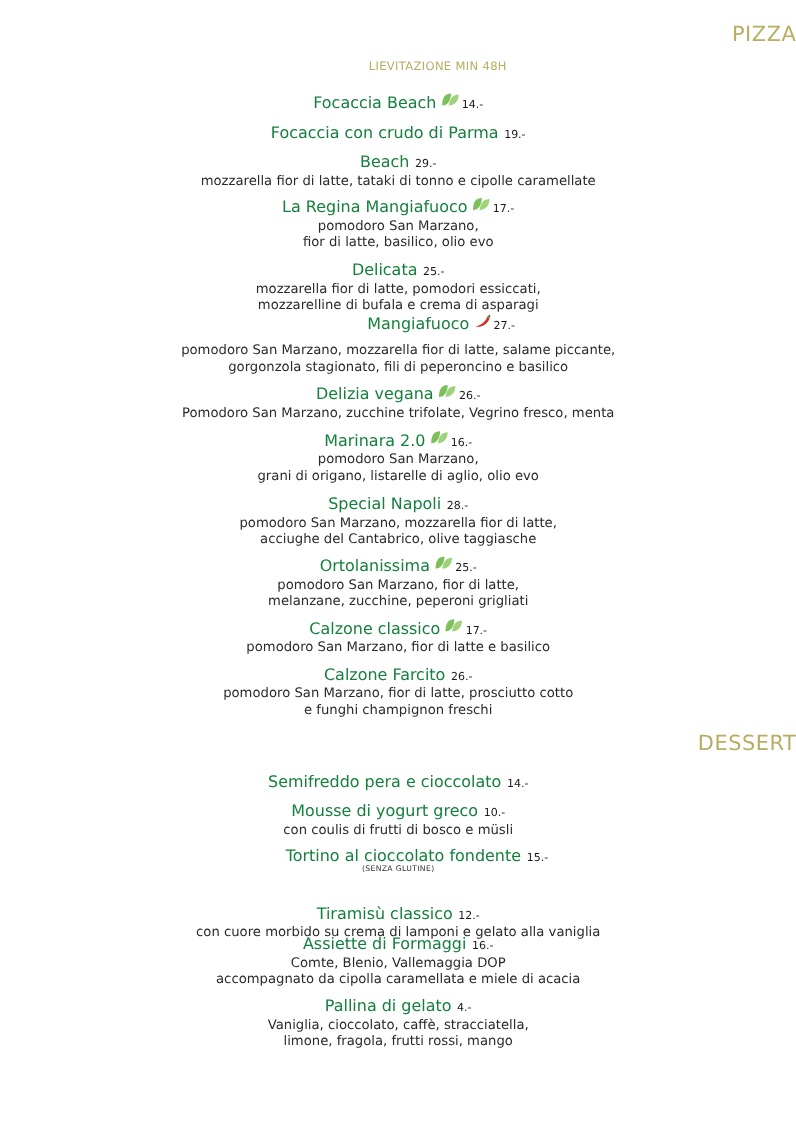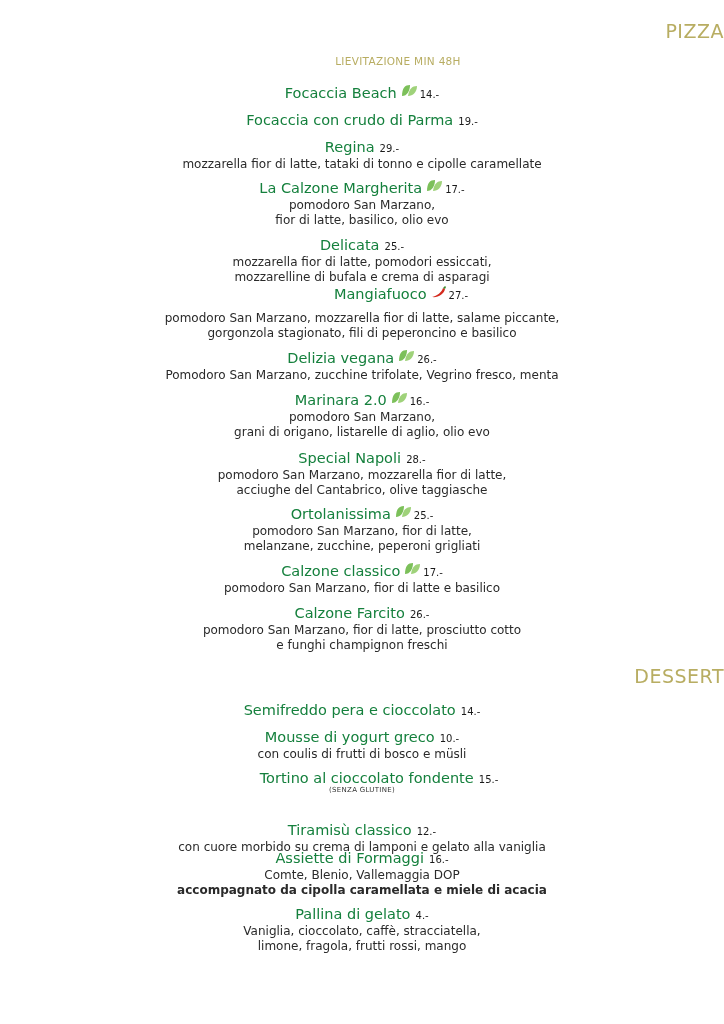--- a/index.html
+++ b/index.html
@@ -18,23 +18,23 @@
 <body>
 
 <div id="menu">
     <div class="line section-title" style="top: 20px;">PIZZA</div>
     <div class="line section-sub" style="top: 55px; margin-left: 36px;">LIEVITAZIONE MIN 48H</div>
     <div class="line" style="top: 83px;"><span class="item-name">Focaccia Beach</span><span class="icon"><svg width="17" height="13" viewBox="0 0 17 13">
           <path d="M1 12 C1 4 4 1 9 1 C9 7 6 12 1 12 Z" fill="#7cc05a"></path>
           <path d="M7 12 C8 5 11 2 16 2 C16 8 12 12 7 12 Z" fill="#9fd27a"></path>
         </svg></span><span class="price">14.-</span></div>
     <div class="line" style="top: 110px;"><span class="item-name">Focaccia con crudo di Parma</span> <span class="price">19.-</span></div>
-    <div class="line" style="top: 137px;"><span class="item-name">Regina</span> <span class="price">29.-</span></div>
+    <div class="line" style="top: 137px;"><span class="item-name">Beach</span> <span class="price">29.-</span></div>
     <div class="line desc" style="top: 157px;">mozzarella fior di latte, tataki di tonno e cipolle caramellate</div>
-    <div class="line" style="top: 178px;"><span class="item-name">La Calzone Margherita</span><span class="icon"><svg width="17" height="13" viewBox="0 0 17 13">
+    <div class="line" style="top: 178px;"><span class="item-name">La Regina Mangiafuoco</span><span class="icon"><svg width="17" height="13" viewBox="0 0 17 13">
           <path d="M1 12 C1 4 4 1 9 1 C9 7 6 12 1 12 Z" fill="#7cc05a"></path>
           <path d="M7 12 C8 5 11 2 16 2 C16 8 12 12 7 12 Z" fill="#9fd27a"></path>
         </svg></span><span class="price">17.-</span></div>
     <div class="line desc" style="top: 198px;">pomodoro San Marzano,</div>
     <div class="line desc" style="top: 213px;">fior di latte, basilico, olio evo</div>
     <div class="line" style="top: 235px;"><span class="item-name">Delicata</span> <span class="price">25.-</span></div>
     <div class="line desc" style="top: 255px;">mozzarella fior di latte, pomodori essiccati,</div>
     <div class="line desc" style="top: 270px;">mozzarelline di bufala e crema di asparagi</div>
     <div class="line" style="top: 284px; padding-left: 39px;"><span class="item-name">Mangiafuoco</span><span class="icon"><svg width="16" height="13" viewBox="0 0 16 13">
           <path d="M1 12 C6 11 11 7 12 3 L14 4 C13 9 7 13 1 12 Z" fill="#d42a1e"></path>
@@ -73,17 +73,17 @@
     <div class="line section-title" style="top: 665px;">DESSERT</div>
     <div class="line" style="top: 700px;"><span class="item-name">Semifreddo pera e cioccolato</span> <span class="price">14.-</span></div>
     <div class="line" style="top: 727px;"><span class="item-name">Mousse di yogurt greco</span> <span class="price">10.-</span></div>
     <div class="line desc" style="top: 747px;">con coulis di frutti di bosco e müsli</div>
     <div class="line" style="top: 768px; padding-left: 17px;"><span class="item-name">Tortino al cioccolato fondente</span> <span class="price">15.-</span></div>
     <div class="line note" style="top: 786px;">(SENZA GLUTINE)</div>
     <div class="line desc" style="top: 796px; margin-top: 44px;">con cuore morbido su crema di lamponi e gelato alla vaniglia</div>
     <div class="line" style="top: 820px;"><span class="item-name">Tiramisù classico</span> <span class="price">12.-</span></div>
     <div class="line" style="top: 848px;"><span class="item-name">Assiette di Formaggi</span> <span class="price">16.-</span></div>
     <div class="line desc" style="top: 868px;">Comte, Blenio, Vallemaggia DOP</div>
-    <div class="line desc" style="top: 883px; font-weight: bold;">accompagnato da cipolla caramellata e miele di acacia</div>
+    <div class="line desc" style="top: 883px;">accompagnato da cipolla caramellata e miele di acacia</div>
     <div class="line" style="top: 904px;"><span class="item-name">Pallina di gelato</span> <span class="price">4.-</span></div>
     <div class="line desc" style="top: 924px;">Vaniglia, cioccolato, caffè, stracciatella,</div>
     <div class="line desc" style="top: 939px;">limone, fragola, frutti rossi, mango</div>
   </div>
 
 </body></html>

